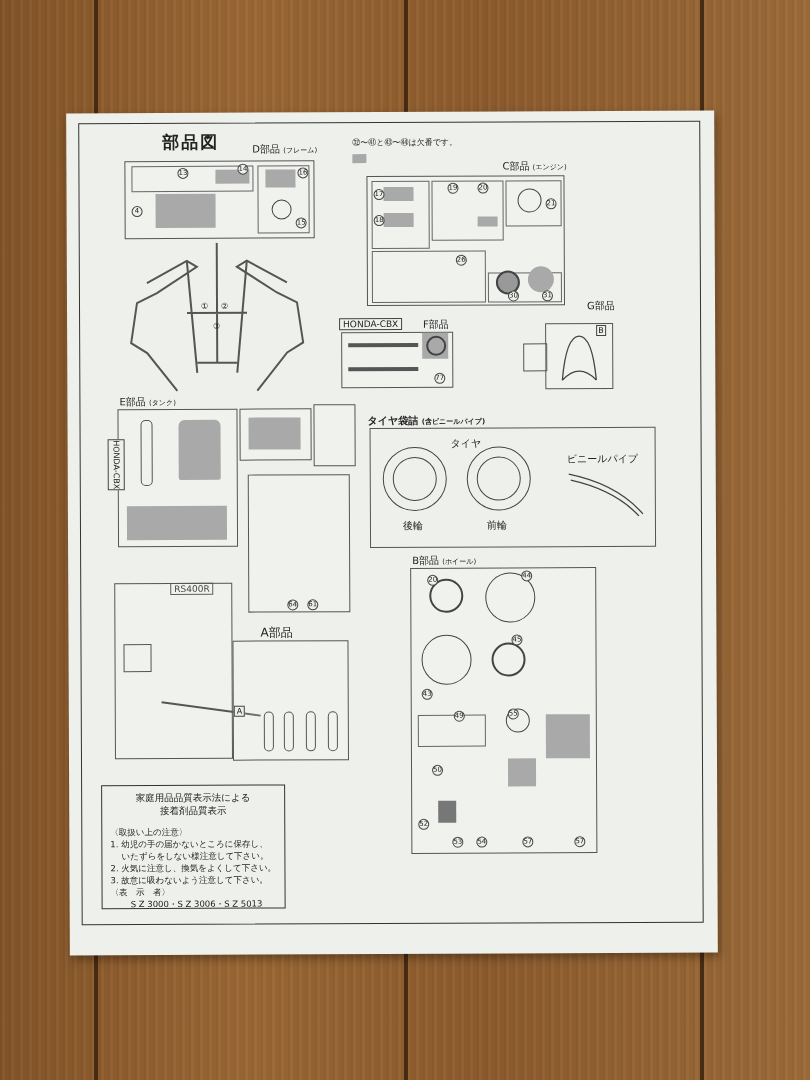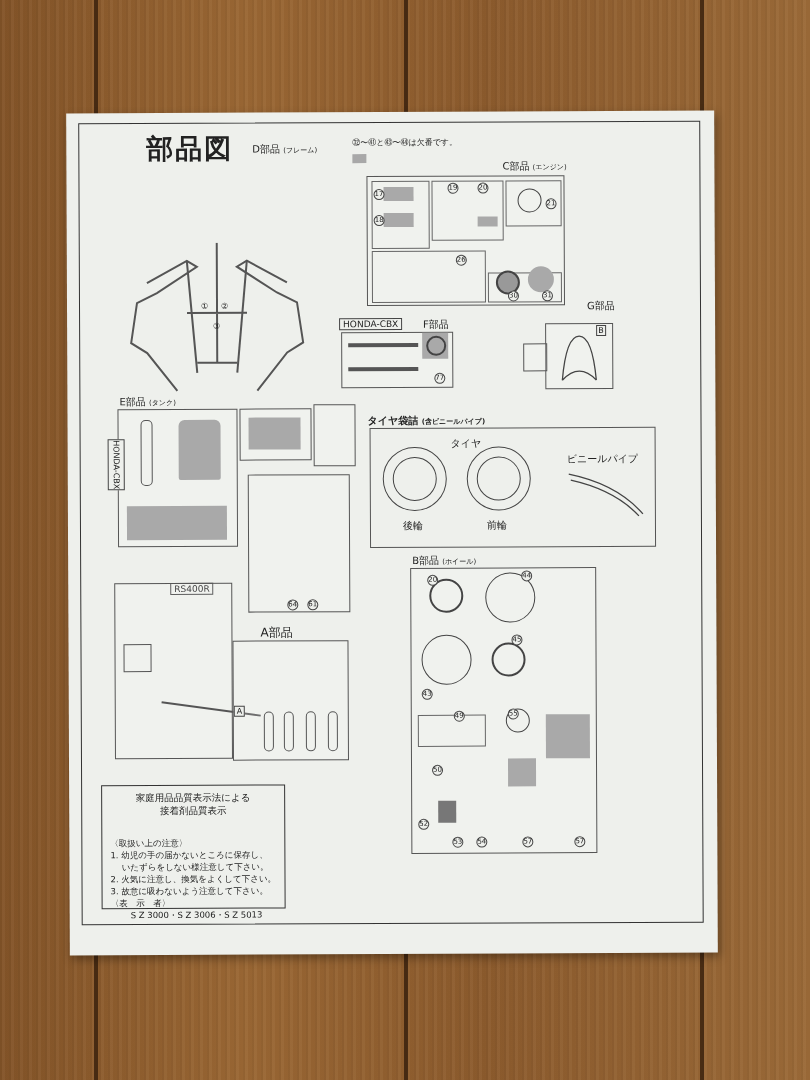--- a/index.html
+++ b/index.html
@@ -9,21 +9,21 @@
   .floor{position:absolute;inset:0;
     background:
       repeating-linear-gradient(90deg, rgba(0,0,0,0.05) 0 2px, rgba(255,255,255,0.03) 2px 5px, rgba(0,0,0,0.02) 5px 9px),
       linear-gradient(90deg,#835428,#9a6734 30%,#8c5b2d 60%,#9b6a38);}
   .seam{position:absolute;top:0;bottom:0;width:4px;background:#3b220e;opacity:.85;}
   .paper{position:absolute;left:68px;top:112px;width:648px;height:842px;
     background:#eef0ec;box-shadow:2px 4px 10px rgba(0,0,0,.35);transform:rotate(-0.25deg);}
   .frame{position:absolute;left:12px;top:10px;width:620px;height:800px;border:1.5px solid #333;}
   .abs{position:absolute;}
   .t{color:#222;white-space:nowrap;}
-  .title{font-size:27px;font-weight:bold;letter-spacing:2px;}
+  .title{font-size:17px;font-weight:bold;letter-spacing:2px;margin-left:16px;}
   .lbl{font-size:10px;}
   .lbl small{font-size:7px;}
   .sprue{position:absolute;border:1.3px solid #555;background:rgba(255,255,255,.15);}
   .cell{position:absolute;border:1.2px solid #666;}
   .shade{position:absolute;background:#a9a9a9;}
   .num{position:absolute;font-size:7px;border:1px solid #444;border-radius:50%;width:9px;height:9px;line-height:9px;text-align:center;color:#222;background:#eef0ec;}
   .ring{position:absolute;border:2px solid #444;border-radius:50%;}
   .note{position:absolute;border:1.2px solid #333;background:#eef0ec;font-size:8.5px;color:#222;}
   .note div{white-space:nowrap;}
   .badge{position:absolute;border:1.2px solid #444;font-size:9px;padding:0 3px;color:#222;background:#eef0ec;}
@@ -38,20 +38,33 @@
 <div class="seam" style="left:700px"></div>
 
 <div class="paper">
   <div class="frame"></div>
 
   <div class="abs t title" style="left:80px;top:18px">部品図</div>
   <div class="abs t lbl" style="left:186px;top:30px"><span>D部品</span> <small>(フレーム)</small></div>
   <div class="abs t lbl" style="left:286px;top:25px;font-size:8px">㉜〜㊶と㊸〜㊹は欠番です。</div>
   <div class="greybox" style="left:286px;top:42px"></div>
 
+  <div class="sprue" style="left:58px;top:48px;width:188px;height:76px">
+    <div class="cell" style="left:6px;top:4px;width:120px;height:24px"></div>
+    <div class="shade" style="left:90px;top:8px;width:34px;height:14px"></div>
+    <div class="cell" style="left:132px;top:4px;width:50px;height:66px"></div>
+    <div class="shade" style="left:140px;top:8px;width:30px;height:18px"></div>
+    <div class="ring" style="left:146px;top:38px;width:18px;height:18px;border-width:1.2px"></div>
+    <div class="shade" style="left:30px;top:32px;width:60px;height:34px"></div>
+    <div class="num" style="left:52px;top:6px">13</div>
+    <div class="num" style="left:112px;top:2px">14</div>
+    <div class="num" style="left:172px;top:6px">16</div>
+    <div class="num" style="left:170px;top:56px">15</div>
+    <div class="num" style="left:6px;top:44px">4</div>
+  </div>
 
   <svg class="abs" style="left:50px;top:130px" width="200" height="150">
     <g fill="none" stroke="#555" stroke-width="2">
       <path d="M30 40 L70 18 L80 24 L40 50 L20 60 L14 100 L30 110 L60 148"></path>
       <path d="M70 18 L80 130"></path>
       <path d="M170 40 L130 18 L120 24 L160 50 L180 60 L186 100 L170 110 L140 148"></path>
       <path d="M130 18 L120 130"></path>
       <path d="M100 0 L100 120 M70 70 L130 70 M80 120 L120 120"></path>
     </g>
     <text x="84" y="66" font-size="8" fill="#222">①</text>
@@ -166,21 +179,21 @@
     <div class="num" style="left:20px;top:196px">50</div>
     <div class="num" style="left:6px;top:250px">52</div>
     <div class="num" style="left:40px;top:268px">53</div>
     <div class="num" style="left:64px;top:268px">54</div>
     <div class="num" style="left:110px;top:268px">57</div>
     <div class="num" style="left:162px;top:268px">57</div>
   </div>
 
   <div class="note" style="left:32px;top:672px;width:184px;height:124px;padding:6px 8px;box-sizing:border-box">
     <div style="text-align:center;font-size:9.5px">家庭用品品質表示法による</div>
-    <div style="text-align:center;font-size:9.5px;margin-bottom:20px">接着剤品質表示</div>
+    <div style="text-align:center;font-size:9.5px;margin-bottom:9px">接着剤品質表示</div>
     <div>〈取扱い上の注意〉</div>
     <div>1. 幼児の手の届かないところに保存し、</div>
     <div>　 いたずらをしない様注意して下さい。</div>
     <div>2. 火気に注意し、換気をよくして下さい。</div>
     <div>3. 故意に吸わないよう注意して下さい。</div>
     <div>〈表　示　者〉</div>
     <div style="padding-left:20px">S Z 3000・S Z 3006・S Z 5013</div>
   </div>
 </div>
 

